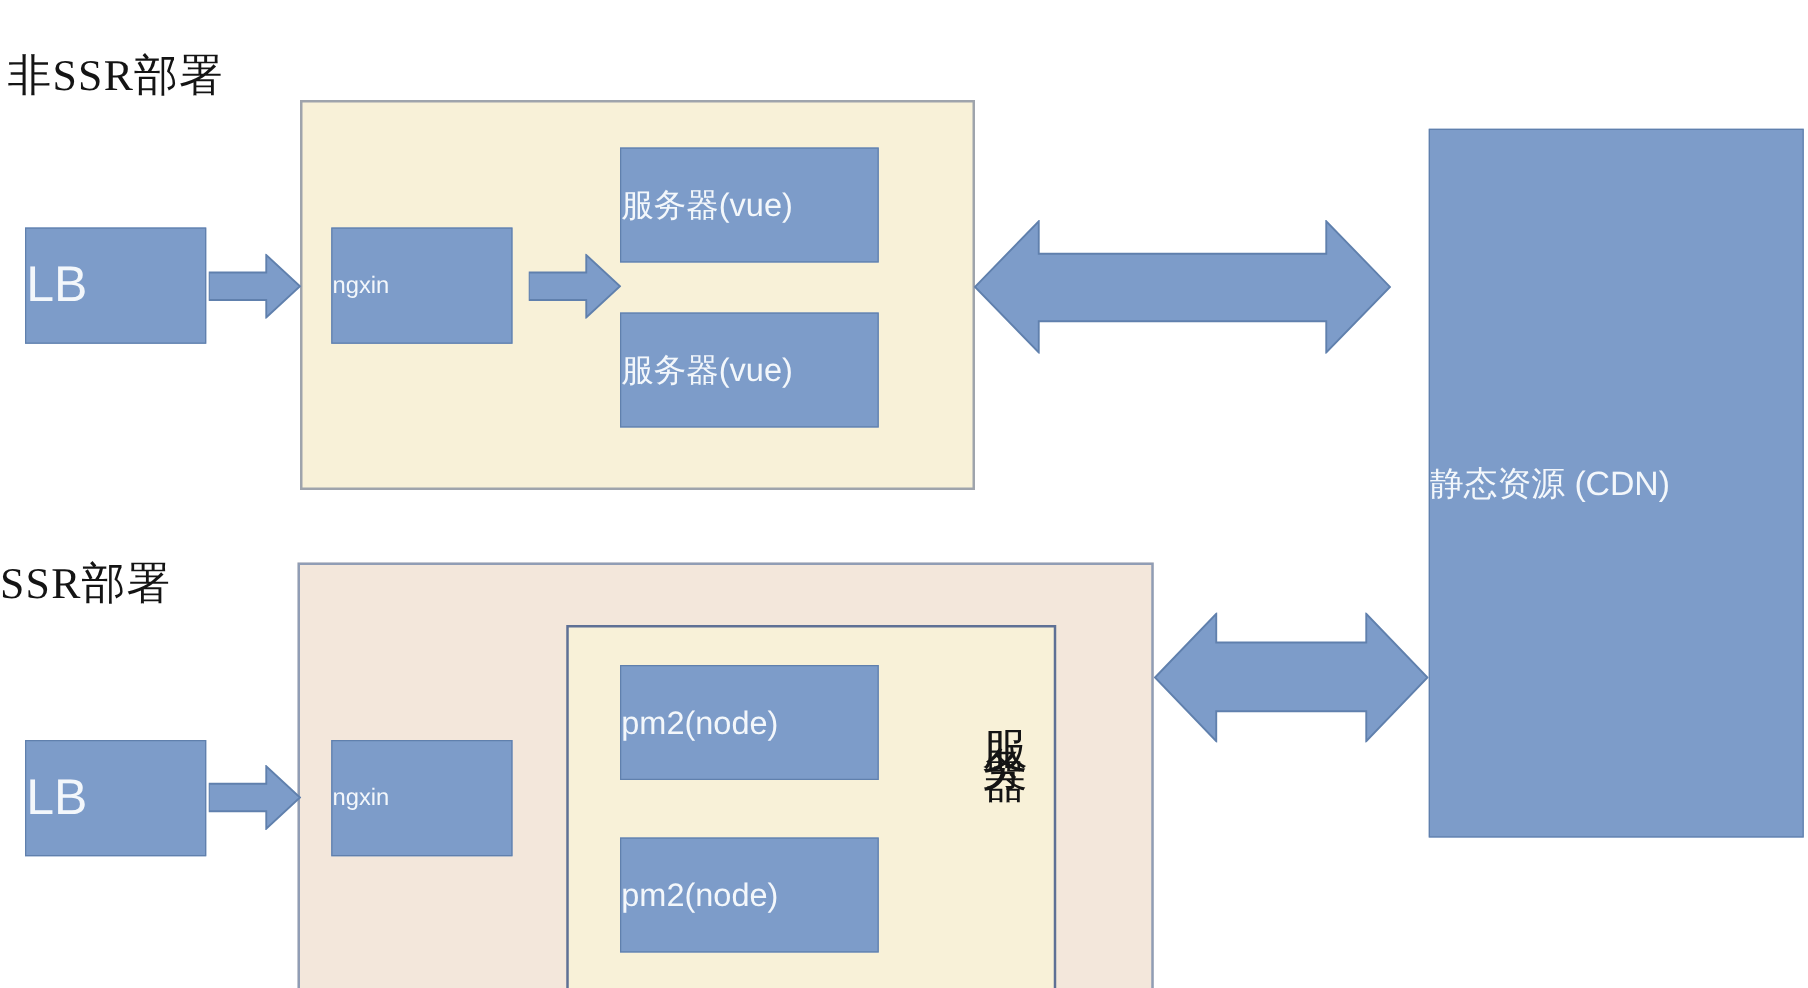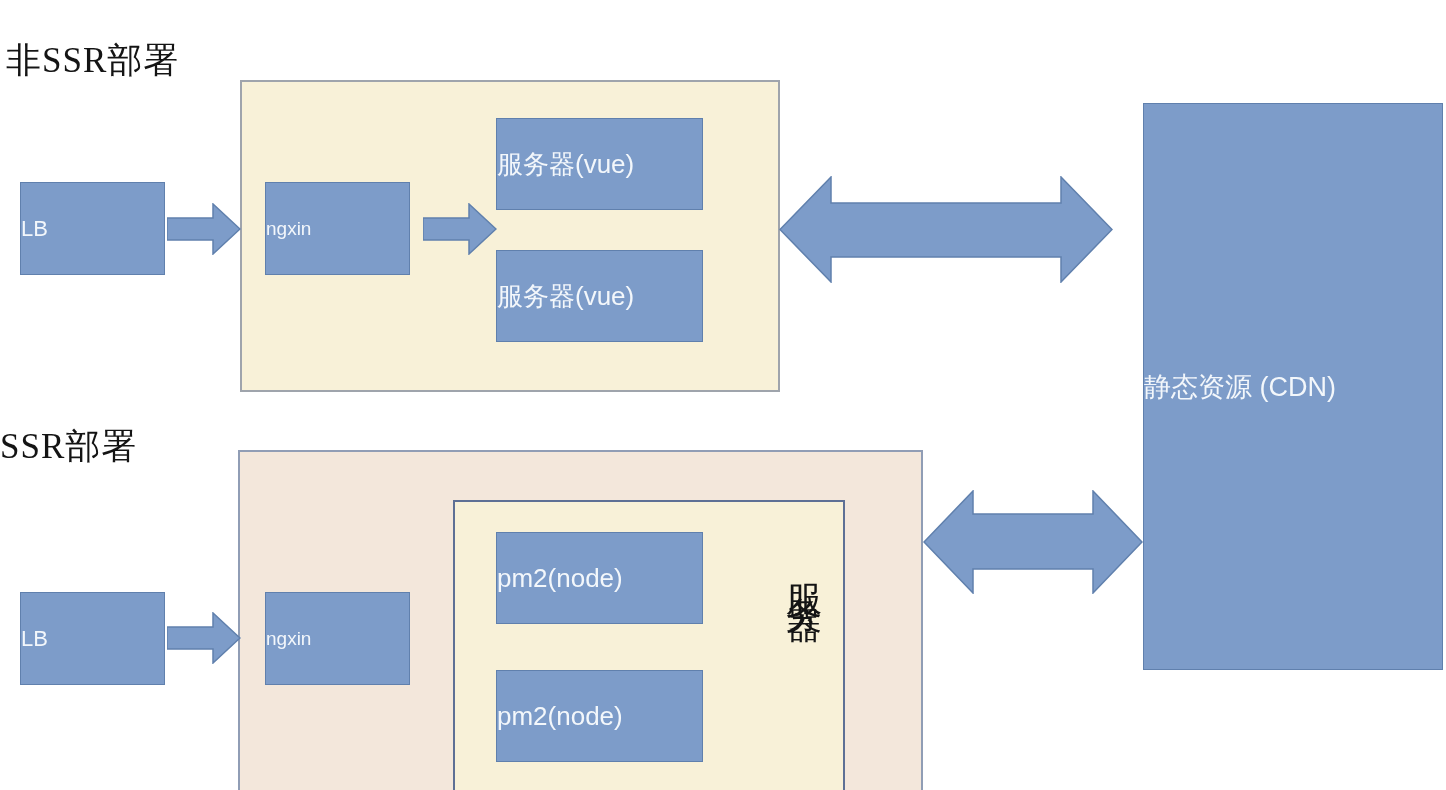--- a/index.html
+++ b/index.html
@@ -46,21 +46,21 @@
 
   .blue-box {
     box-sizing: border-box;
     background: var(--box-blue, #7d9cc9);
     border: 1px solid var(--box-blue-border, #6080ad);
     color: var(--label-white, #f3f7fb);
     display: flex;
     align-items: center;
     white-space: nowrap;
   }
-  .lb-box    { font-size: 22px; }
+  .lb-box    { font-size: 40px; }
   .nginx-box { font-size: 19px; }
   .srv-box   { font-size: 26px; }
   .cdn-box   { font-size: 27px; }
 
   .arrow-svg { display: block; }
   .arrow-svg polygon {
     fill: var(--box-blue, #7d9cc9);
     stroke: var(--box-blue-border, #6080ad);
     stroke-width: 1.5;
     stroke-linejoin: miter;
@@ -110,21 +110,21 @@
   </div>
 
   <svg class="abs arrow-svg" style="left:779px; top:136px;" width="334" height="107" viewBox="0 0 334 107">
     <polygon points="1,53.5 52,1 52,27 282,27 282,1 333,53.5 282,106 282,81 52,81 52,106"></polygon>
   </svg>
 
   <div class="abs blue-box cdn-box" style="left:1143px; top:63px; width:300px; height:567px;">
     <span>静态资源 (CDN)</span>
   </div>
 
-  <div class="abs heading" style="left:0px; top:388px;">SSR部署</div>
+  <div class="abs heading" style="left:0px; top:408px;">SSR部署</div>
 
   <div class="abs container-box pink-container" style="left:238px; top:410px; width:685px; height:386px;"></div>
 
   <div class="abs blue-box lb-box" style="left:20px; top:552px; width:145px; height:93px;">
     <span>LB</span>
   </div>
 
   <svg class="abs arrow-svg" style="left:167px; top:572px;" width="74" height="52" viewBox="0 0 74 52">
     <polygon points="0,15 46,15 46,1 73,26 46,51 46,37 0,37"></polygon>
   </svg>

